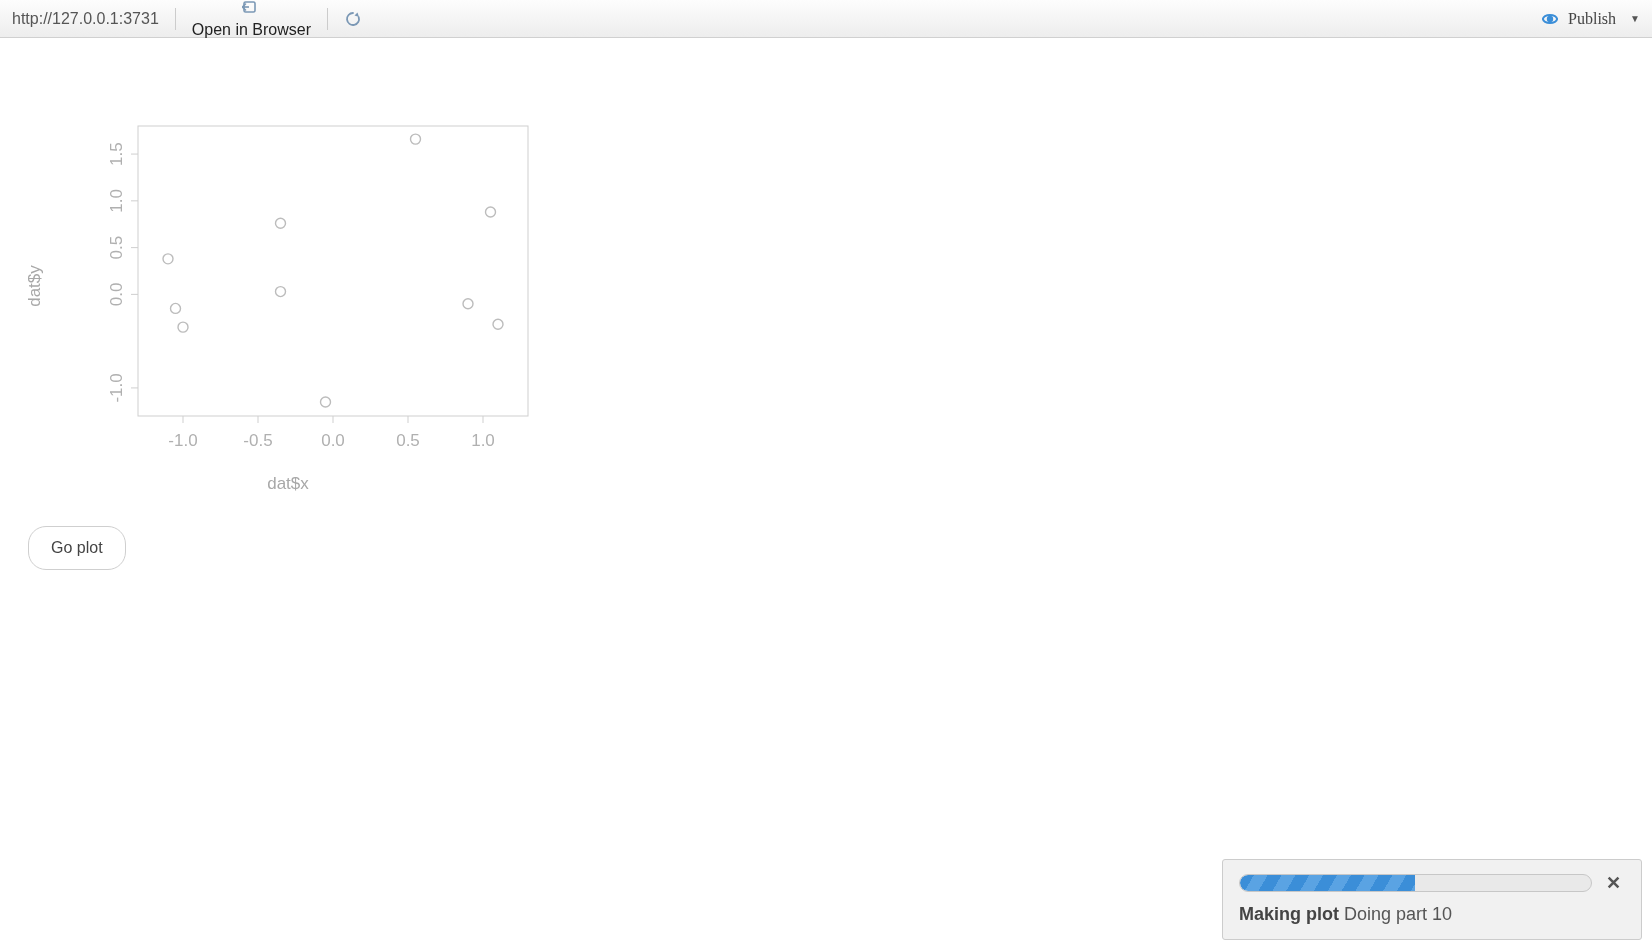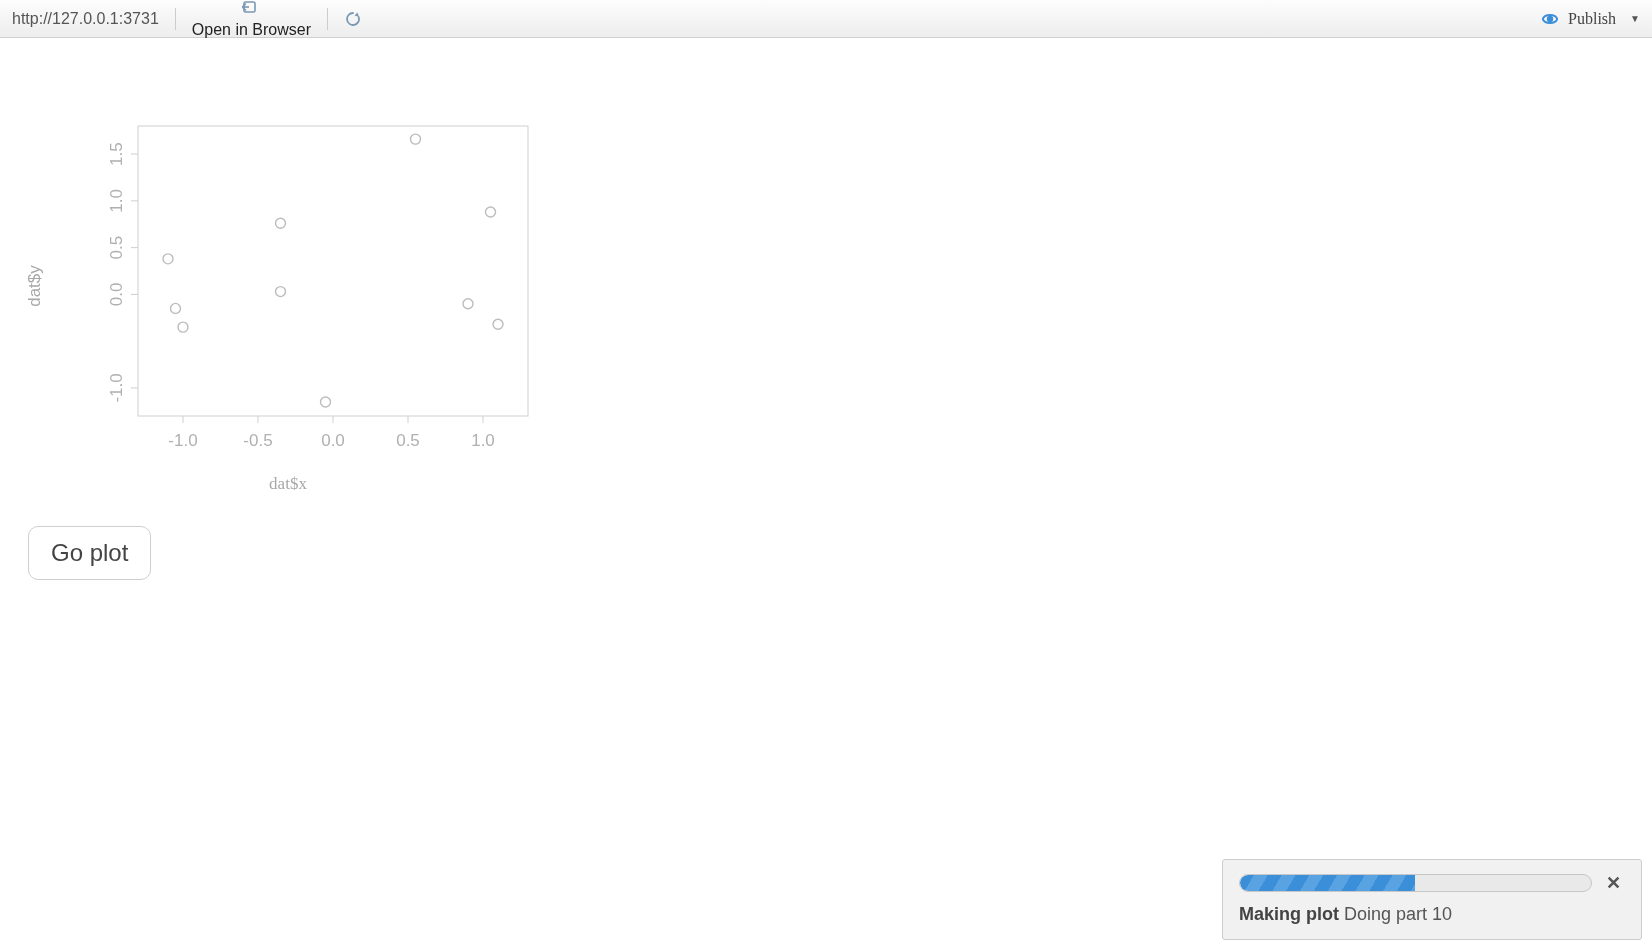--- a/index.html
+++ b/index.html
@@ -81,33 +81,32 @@
     white-space: nowrap;
   }
   .axis-label-x {
     position: absolute;
     left: 50%;
     bottom: -28px;
     transform: translateX(-50%);
     font-size: 17px;
     color: #a8a8a8;
     white-space: nowrap;
-    font-family: Liberation Serif, serif;
   }
 
   
   .go-btn {
     margin-top: 60px;
     display: inline-block;
     padding: 12px 22px;
-    font-size: 24px;
+    font-size: 16px;
     color: #444;
     background: #fff;
     border: 1px solid #cfcfcf;
-    border-radius: 10px;
+    border-radius: 18px;
     cursor: pointer;
   }
 
   
   .notif {
     position: absolute;
     right: 10px;
     bottom: 10px;
     width: 420px;
     background: #f1f1f1;

